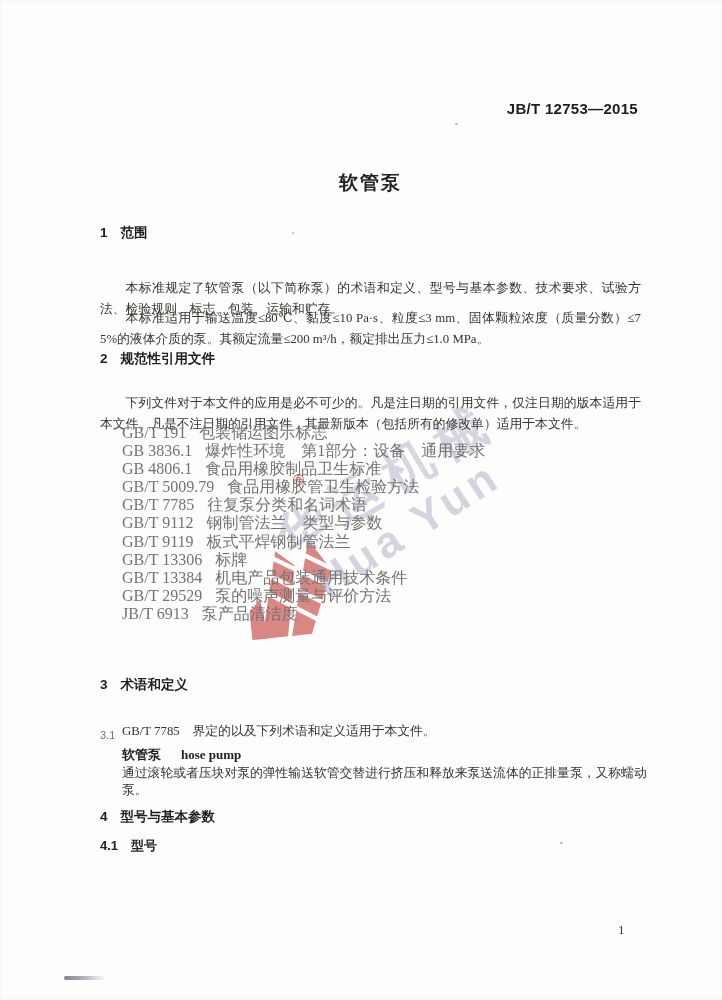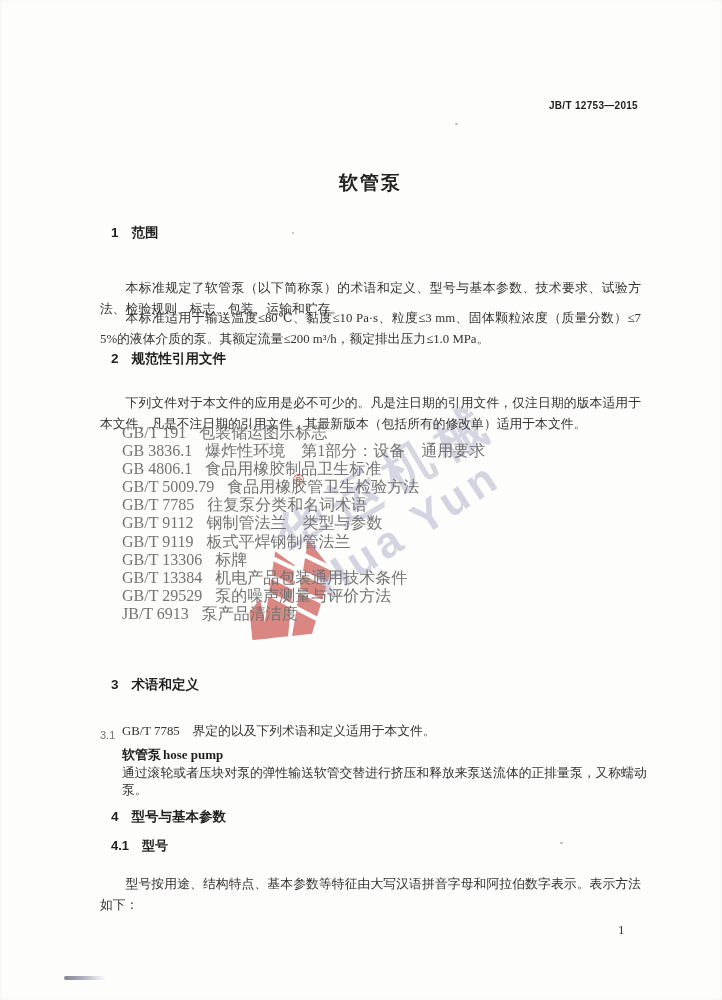--- a/index.html
+++ b/index.html
@@ -6,29 +6,29 @@
   .page {
     position:relative; width:722px; height:1000px; margin:0 auto;
     background:#fdfdfc; overflow:hidden;
     font-family:"Liberation Serif","DejaVu Serif",serif;
     color:#30302e;
     box-shadow:inset 0 0 4px rgba(0,0,0,0.05);
   }
   .doc-code {
     position:absolute; top:100px; right:84px;
     font-family:"Liberation Sans","DejaVu Sans",sans-serif;
-    font-weight:bold; font-size:10px; color:#1d1d1d; letter-spacing:0.3px;
+    font-weight:bold; font-size:15px; color:#1d1d1d; letter-spacing:0.3px;
   }
   .doc-title {
     position:absolute; top:170px; left:100px; width:541px; margin:0;
     text-align:center; font-family:"Liberation Sans","DejaVu Sans",sans-serif;
     font-weight:bold; font-size:19px; letter-spacing:2px; color:#222;
   }
   .h {
-    position:absolute; left:111px;
+    position:absolute; left:100px;
     font-family:"Liberation Sans","DejaVu Sans",sans-serif;
     font-weight:bold; font-size:13.5px; color:#1f1f1f; white-space:nowrap;
   }
   .h .num { margin-right:13px; }
   .sub-h { font-size:13px; }
   .body-p {
     position:absolute; left:100px; width:541px;
     font-size:12.8px; line-height:21.3px;
     text-align:justify; word-break:break-all; color:#34332f;
   }
@@ -38,21 +38,21 @@
     font-size:16px; line-height:18.1px; color:#737373; white-space:nowrap;
   }
   .ref-line .code { margin-right:13px; }
   .term-id {
     position:absolute; left:100px; top:729px;
     font-family:"Liberation Sans","DejaVu Sans",sans-serif;
     font-size:11px; color:#737373;
   }
   .term-line { position:absolute; left:122px; top:746px; font-size:13px; }
   .term-zh { font-family:"Liberation Sans","DejaVu Sans",sans-serif; font-weight:bold; color:#1f1f1f; }
-  .term-en { font-weight:bold; margin-left:2px; color:#1f1f1f; }
+  .term-en { font-weight:bold; margin-left:20px; color:#1f1f1f; }
   .term-def { position:absolute; left:122px; top:765px; width:530px; font-size:12.8px; color:#34332f; }
   .page-num { position:absolute; left:618px; top:922px; font-size:13px; color:#3a3a3a; }
 
   
   .wm { position:absolute; pointer-events:none; }
   .wm-zh {
     left:299px; top:504px; font-size:50px; font-weight:bold; letter-spacing:11px;
     color:rgba(155,155,188,0.40); transform:rotate(-31deg); transform-origin:0 100%;
     white-space:nowrap; font-family:"Liberation Sans","DejaVu Sans",sans-serif;
   }
@@ -137,21 +137,20 @@
     <span class="term-zh">软管泵</span><span class="term-en">hose pump</span>
   </div>
   <div class="term-def">通过滚轮或者压块对泵的弹性输送软管交替进行挤压和释放来泵送流体的正排量泵，又称蠕动泵。</div>
 
   <div class="h" style="top:808px;">
     <span class="num">4</span><span>型号与基本参数</span>
   </div>
   <div class="h sub-h" style="top:837px;">
     <span class="num">4.1</span><span>型号</span>
   </div>
-  <p class="body-p indent" style="top:861px;">型号按用途、结构特点、基本参数等特征由大写汉语拼音字母和阿拉伯数字表示。表示方法如下：</p>
 
   <div class="page-num">1</div>
 
   <div class="smudge"></div>
   <div class="speck speck1"></div>
   <div class="speck speck2"></div>
   <div class="speck speck3"></div>
 
 </div>
 

